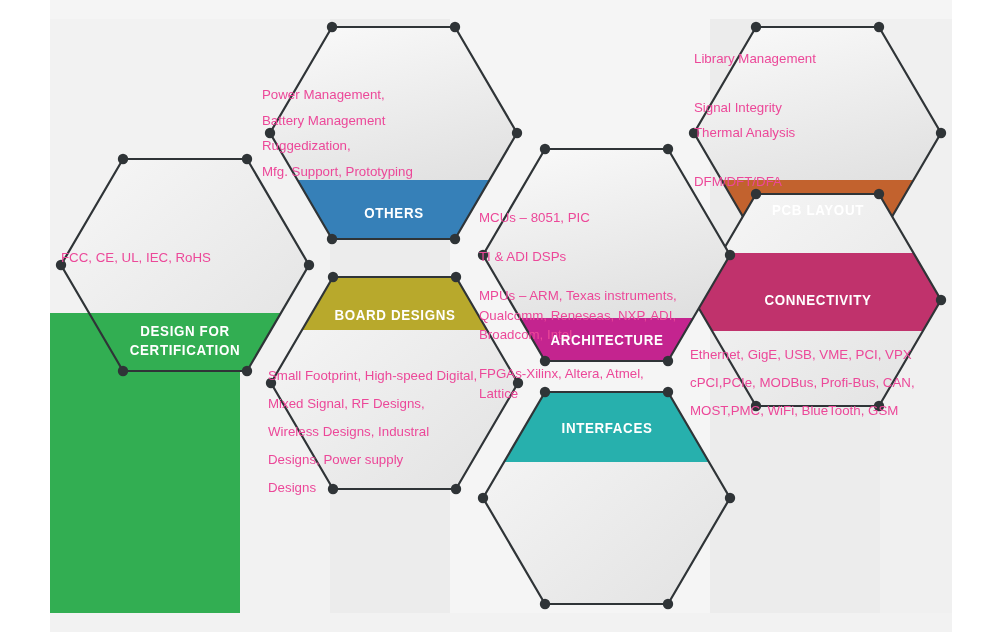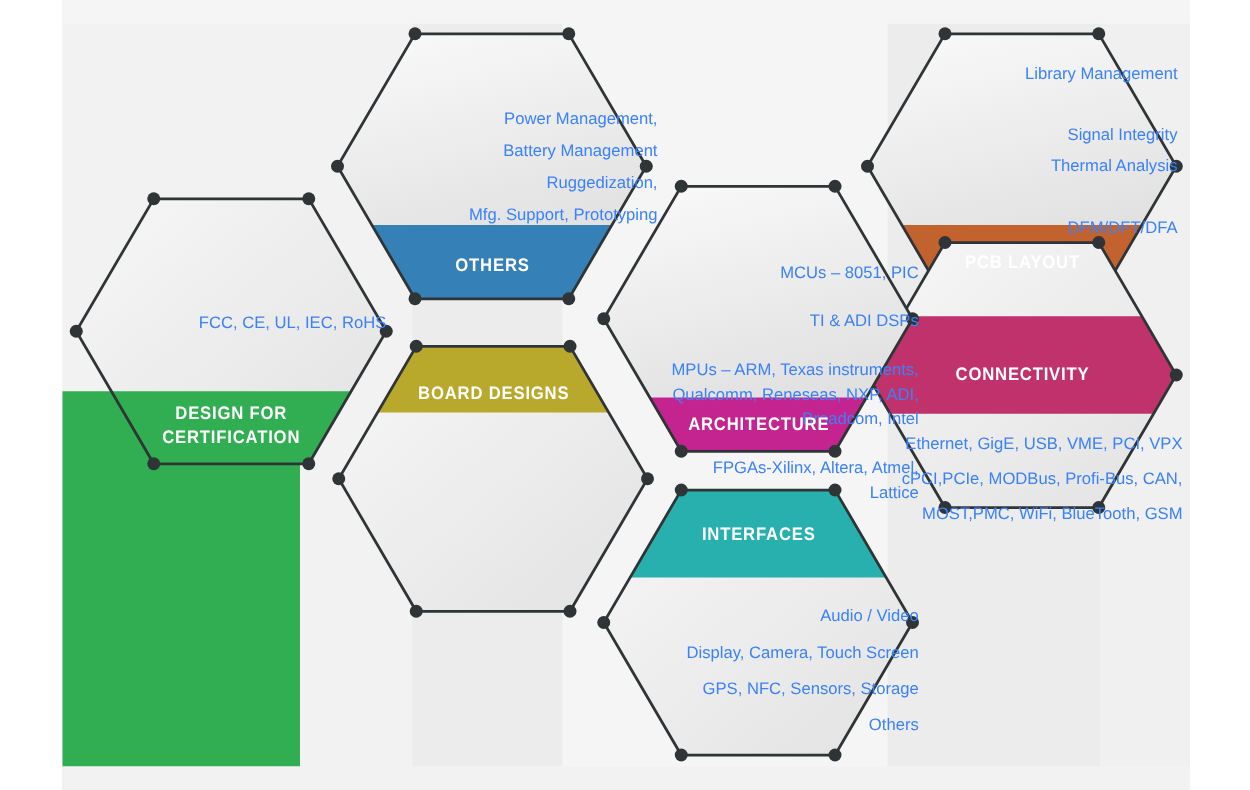--- a/index.html
+++ b/index.html
@@ -36,22 +36,22 @@
     letter-spacing:0.7px;
     line-height:19px;
     text-transform:uppercase;
     font-family:"Liberation Sans", sans-serif;
     transform:scaleX(0.92);
     white-space:pre-line;
     pointer-events:none;
   }
   .hexbody{
     position:absolute;
-    text-align:right;
-    color:#3b82f6;
+    text-align:left;
+    color:#ec4899;
     font-size:13.3px;
     line-height:25px;
     font-family:"Liberation Sans", sans-serif;
     white-space:pre-line;
     pointer-events:none;
   }
   .hexbody.tight{line-height:19.5px;margin-top:47px;}
   .hexbody.loose{line-height:25.5px;}
 </style>
 </head>
@@ -227,37 +227,38 @@
 
   <div class="hexbody" style="left:694px;top:47px;width:248px;line-height:24.5px;">Library Management
 
 Signal Integrity
 Thermal Analysis
 
 DFM/DFT/DFA</div>
   <div class="hexlabel" style="left:694px;top:201px;width:248px;">PCB LAYOUT</div>
 
   <div class="hexlabel" style="left:271px;top:306px;width:248px;">BOARD DESIGNS</div>
+  <div class="hexbody" style="left:268px;top:362px;width:254px;line-height:28px;">Small Footprint, High-speed Digital,
+Mixed Signal, RF Designs,
+Wireless Designs, Industral
+Designs, Power supply
+Designs</div>
 
   <div class="hexbody tight" style="left:479px;top:161px;width:256px;">MCUs – 8051, PIC
 
 TI &amp; ADI DSPs
 
 MPUs – ARM, Texas instruments,
 Qualcomm, Reneseas, NXP, ADI,
 Broadcom, Intel
 
 FPGAs-Xilinx, Altera, Atmel,
 Lattice</div>
   <div class="hexlabel" style="left:483px;top:331px;width:248px;">ARCHITECTURE</div>
 
   <div class="hexlabel" style="left:694px;top:291px;width:248px;">CONNECTIVITY</div>
   <div class="hexbody" style="left:690px;top:341px;width:256px;line-height:28px;">Ethernet, GigE, USB, VME, PCI, VPX
 cPCI,PCIe, MODBus, Profi-Bus, CAN,
 MOST,PMC, WiFi, BlueTooth, GSM</div>
 
   <div class="hexlabel" style="left:483px;top:419px;width:248px;">INTERFACES</div>
-  <div class="hexbody" style="left:479px;top:478px;width:256px;line-height:29px;">Audio / Video
-Display, Camera, Touch Screen
-GPS, NFC, Sensors, Storage
-Others</div>
 
 </div>
 
 </body></html>

